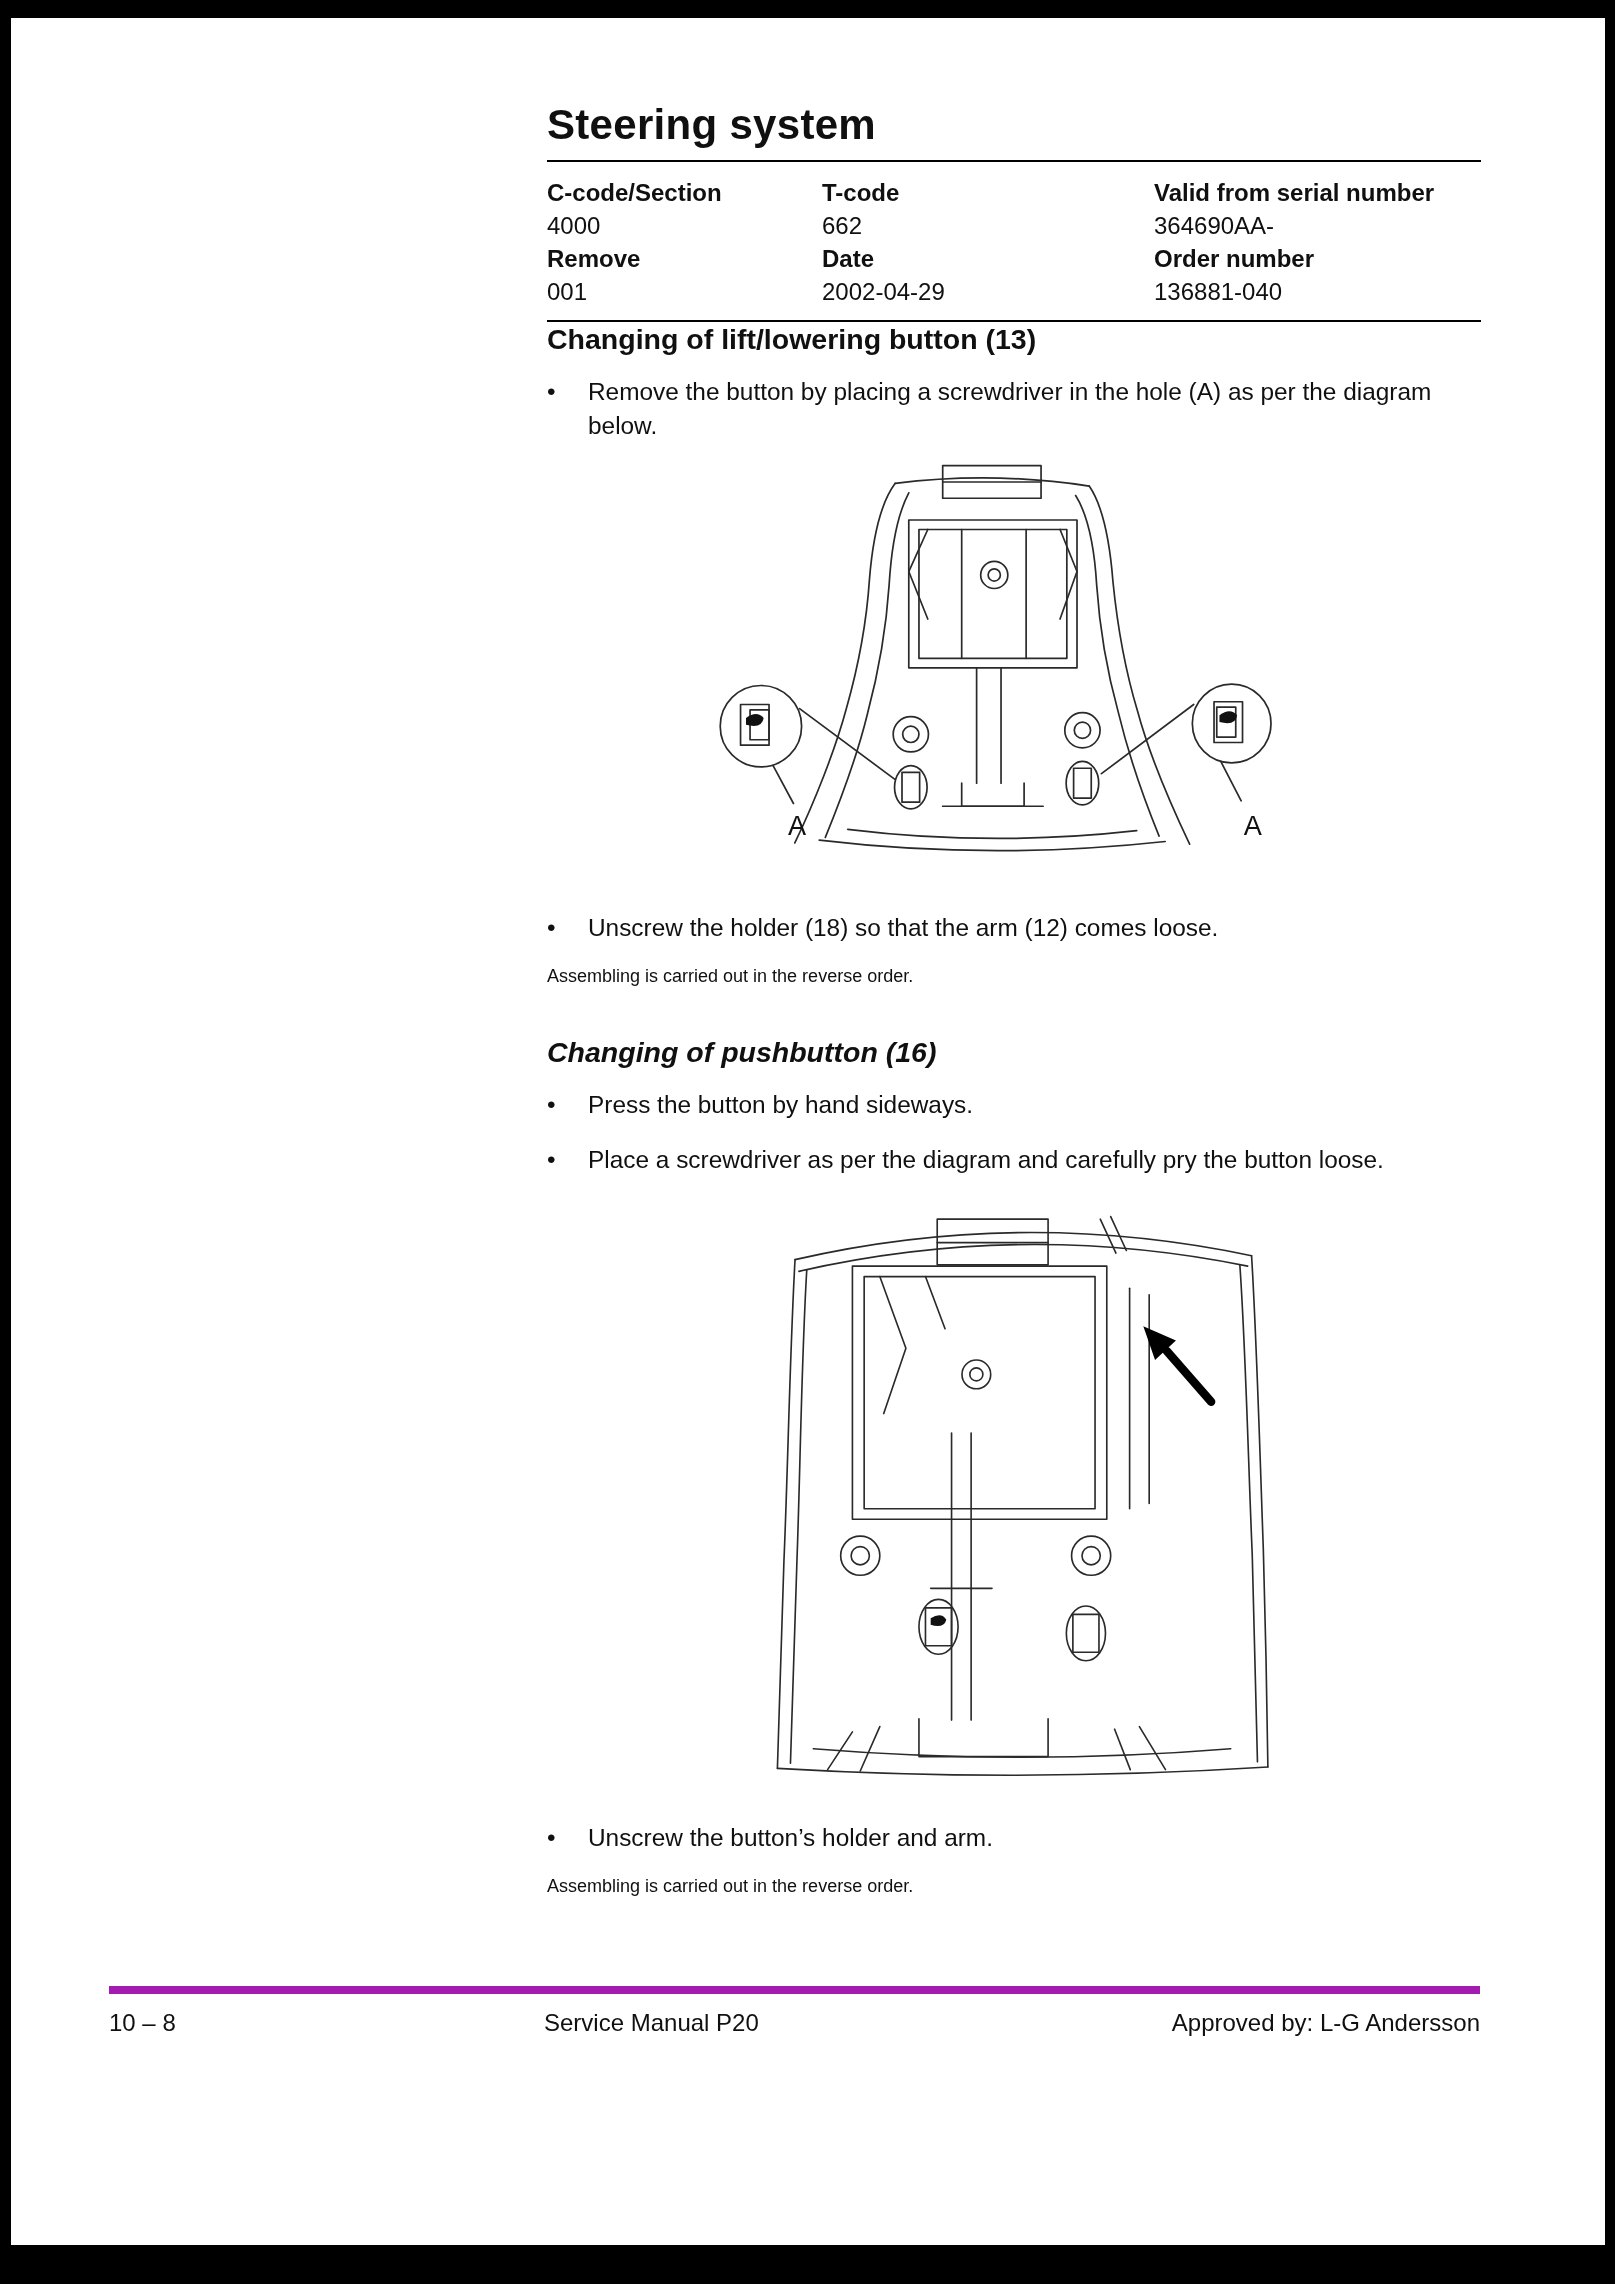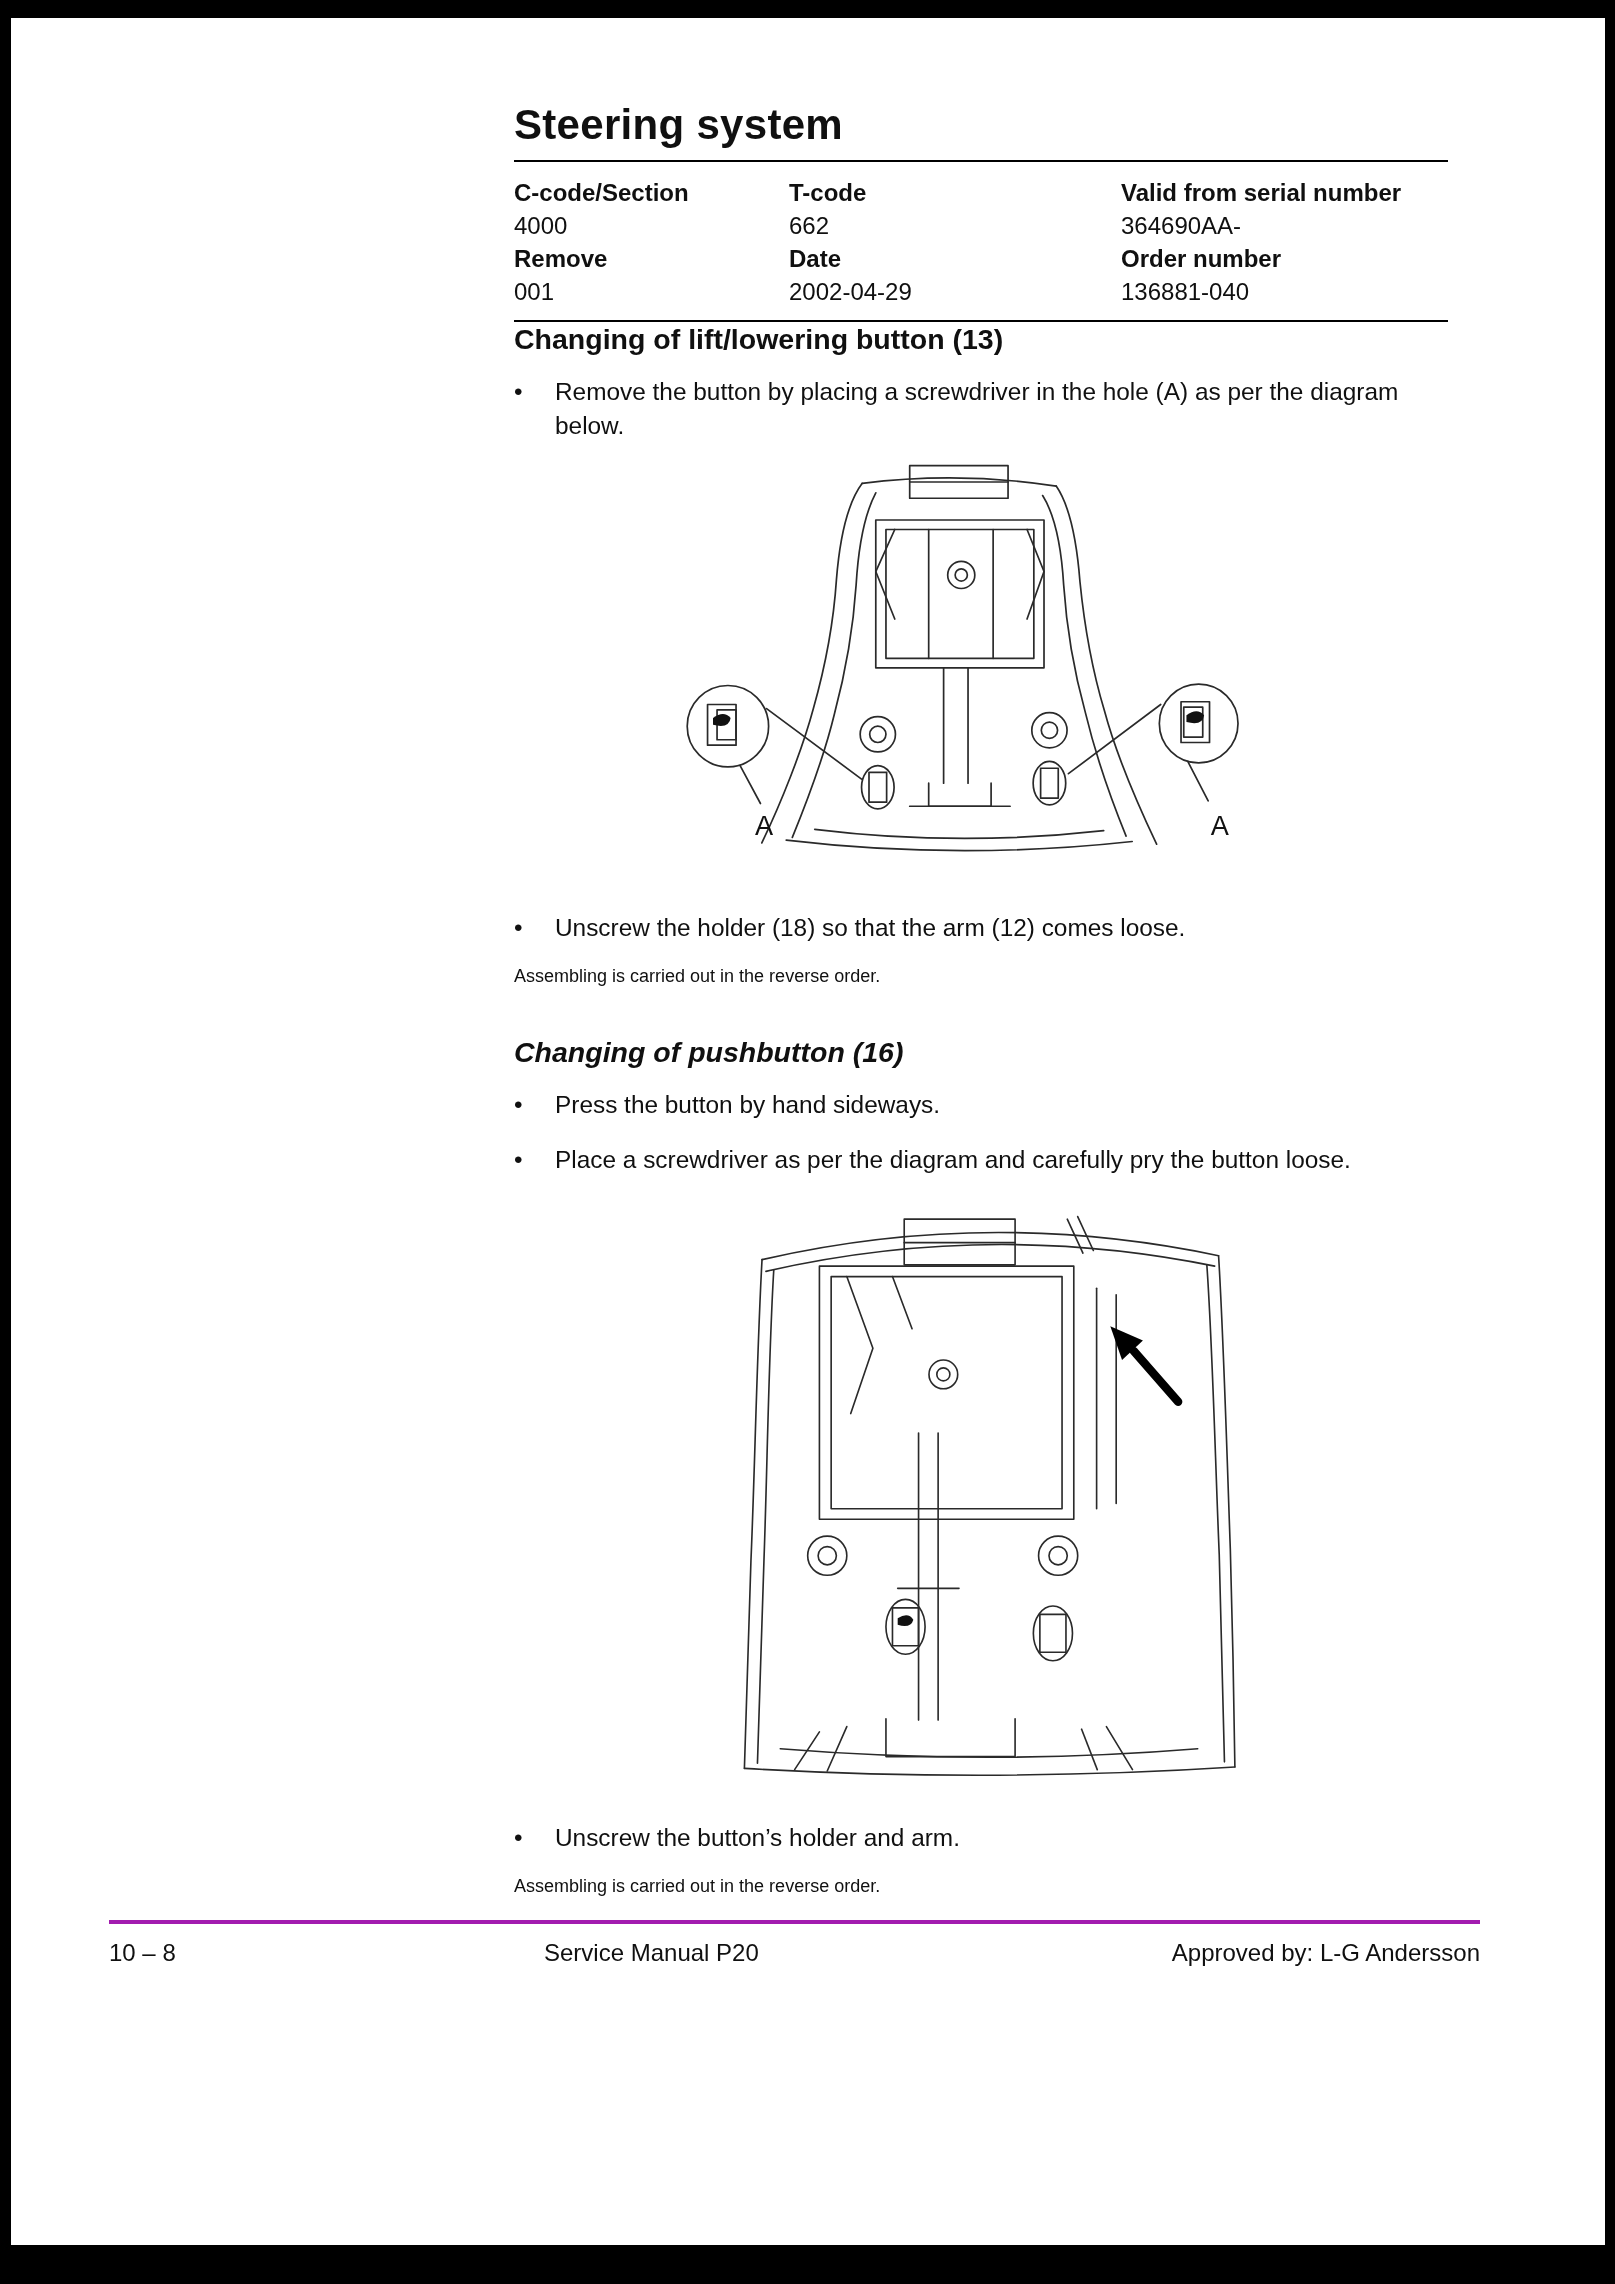--- a/index.html
+++ b/index.html
@@ -11,21 +11,21 @@
     color: #101010;
   }
   .page {
     position: absolute;
     left: 11px; top: 17.7px; right: 11px; bottom: 39px;
     background: #fff;
     overflow: hidden;
   }
   .content {
     position: absolute;
-    left: 503px; top: 0;
+    left: 536px; top: 0;
     width: 934px;
   }
   .doc-title {
     margin-top: 84px;
     font-size: 42px;
     font-weight: bold;
     letter-spacing: 0.3px;
     line-height: 1.1;
   }
   .rule { border: none; border-top: 2px solid #000; margin: 0; }
@@ -61,22 +61,22 @@
     font-size: 18px;
     line-height: 34px;
   }
   .figure { display: block; }
   .figure-lift { margin: 20.4px 0 0 170px; }
   .figure-push { margin: 20.4px 0 0 227px; }
   .mt-big { margin-top: 41px; }
   .footer {
     position: absolute;
     left: 98px; right: 125px;
-    top: 1902px;
-    border-top: 4px solid #a21caf;
+    top: 1968px;
+    border-top: 8px solid #a21caf;
     padding-top: 15px;
   }
   .footer-row {
     display: grid;
     grid-template-columns: 435px 1fr auto;
     font-size: 24px;
   }
   .footer-right { text-align: right; }
   svg text { font-family: "Liberation Sans", sans-serif; }
 </style>

